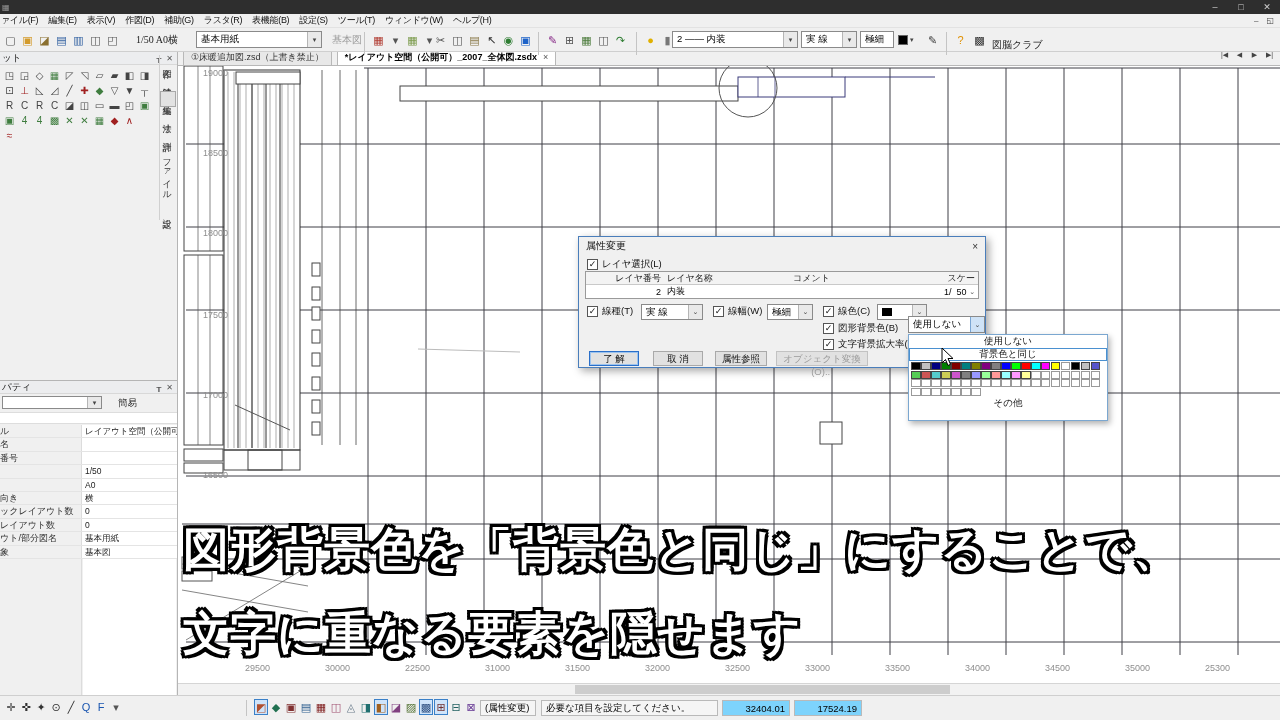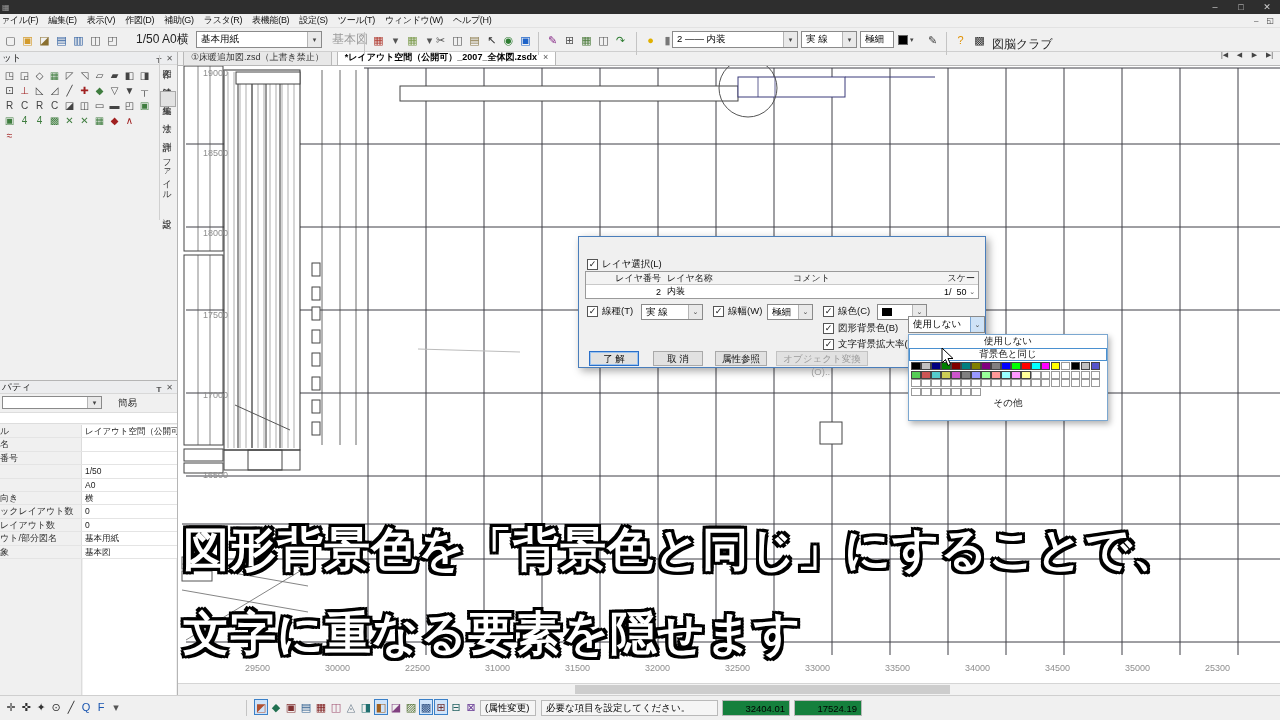--- a/index.html
+++ b/index.html
@@ -17,21 +17,21 @@
 #menu-items { display:flex; margin-left:-13px; }
 .menu-item { font-size:9px; padding:0 5px; letter-spacing:-0.3px; color:#111; white-space:nowrap; }
 #mdi-ctl { margin-left:auto; display:flex; gap:8px; padding-right:6px; font-size:8px; color:#444; }
 
 
 #toolbar { left:0; top:28px; width:1280px; height:24px; background:#f0f0f0; border-bottom:1px solid #cfcfcf; z-index:58; }
 #toolbar > div, #toolbar > span { position:absolute; top:0; height:23px; display:flex; align-items:center; }
 .ico { width:17px; height:16px; display:inline-flex; align-items:center; justify-content:center; font-size:11px; line-height:16px; }
 .ico.act { background:#cfe4fa; border:1px solid #3a80c8; }
 .sep-v { width:1px; height:16px; background:#c4c4c4; }
-.tlabel { font-size:12px; color:#222; white-space:nowrap; }
+.tlabel { font-size:10px; color:#222; white-space:nowrap;font-family:Liberation Serif, serif; }
 .tlabel.dim { color:#9a9a9a; }
 .combo { position:absolute; background:#fff; border:1px solid #8a8a8a; font-size:9.5px; display:flex; align-items:center; padding-left:4px; white-space:nowrap; overflow:hidden; }
 .combo .combo-arrow { position:absolute; right:0; top:0; bottom:0; width:14px; background:#e9e9e9; border-left:1px solid #b5b5b5; display:flex; align-items:center; justify-content:center; font-size:7px; color:#444; }
 .combo.hot .combo-arrow { background:#cfe3f7; border-left:1px solid #7aa6d4; }
 
 
 #tabrow { left:178px; top:52px; width:1102px; height:14px; background:#f0f0f0; border-bottom:1px solid #b8b8b8; display:flex; align-items:flex-end; z-index:5; }
 .doc-tab { font-size:9px; padding:1px 7px; border:1px solid #b8b8b8; border-bottom:none; margin-left:5px; white-space:nowrap; color:#333; background:#e8e8e8; }
 .doc-tab.active { background:#fff; font-weight:bold; color:#000; }
 .doc-tab .tab-close { margin-left:6px; color:#555; font-weight:normal; }
@@ -64,21 +64,21 @@
 #drawing { left:178px; top:66px; width:1102px; height:617px; background:#fff; z-index:1; }
 .ruler-label { position:absolute; font-size:9px; color:#8e8e8e; z-index:3; white-space:nowrap; }
 
 
 #hscroll { left:178px; top:683px; width:1102px; height:12px; background:#f2f2f2; border-top:1px solid #d5d5d5; z-index:4; }
 #hscroll-thumb { position:absolute; left:397px; top:1px; width:375px; height:9px; background:#cdcdcd; }
 #statusbar { left:0; top:695px; width:1280px; height:25px; background:#f0f0f0; border-top:1px solid #cfcfcf; z-index:60; }
 #statusbar .grp { position:absolute; top:3px; display:flex; align-items:center; gap:1px; }
 #statusbar .ico { width:14px; height:16px; font-size:11px; }
 .sunken { position:absolute; top:4px; height:16px; border:1px solid #b9b9b9; background:#f5f5f5; font-size:9.5px; display:flex; align-items:center; padding:0 4px; white-space:nowrap; overflow:hidden; }
-.sunken.num { background:#15803d; justify-content:flex-end; }
+.sunken.num { background:#7dd3fc; justify-content:flex-end; }
 
 
 #dialog { left:578px; top:236px; width:408px; height:132px; background:#f0f0f0; border:1px solid #4a7ebb; box-shadow:3px 3px 8px rgba(0,0,0,0.35); z-index:30; font-size:9.5px; }
 .dlg-title { height:18px; display:flex; align-items:center; padding:0 7px; font-size:10px; color:#111; }
 .dlg-close { margin-left:auto; font-size:10px; color:#333; }
 .dlg-row { position:absolute; display:flex; align-items:center; white-space:nowrap; color:#111; }
 .cb { display:inline-flex; width:11px; height:11px; background:#fff; border:1px solid #555; font-size:9px; line-height:9px; align-items:center; justify-content:center; color:#111; margin-right:4px; flex:none; }
 #dlg-table { position:absolute; left:6px; top:34px; width:394px; border:1px solid #9a9a9a; background:#fff; }
 .tr { display:flex; height:13px; font-size:9px; align-items:center; }
 .tr.head { background:#f3f3f3; border-bottom:1px solid #c9c9c9; color:#222; }
@@ -417,20 +417,24 @@
 <span class="ruler-label" style="left:645px;top:663px">32000</span>
 <span class="ruler-label" style="left:725px;top:663px">32500</span>
 <span class="ruler-label" style="left:805px;top:663px">33000</span>
 <span class="ruler-label" style="left:885px;top:663px">33500</span>
 <span class="ruler-label" style="left:965px;top:663px">34000</span>
 <span class="ruler-label" style="left:1045px;top:663px">34500</span>
 <span class="ruler-label" style="left:1125px;top:663px">35000</span>
 <span class="ruler-label" style="left:1205px;top:663px">25300</span>
 
 <div class="abs" id="dialog">
+  <div class="dlg-title">
+    <span>属性変更</span>
+    <span class="dlg-close">×</span>
+  </div>
   <div class="dlg-row" style="left:8px;top:21px">
     <span class="cb">✓</span>
     <span>レイヤ選択(L)</span>
   </div>
   <div id="dlg-table">
     <div class="tr head">
       <span class="td c1">レイヤ番号</span>
       <span class="td c2">レイヤ名称</span>
       <span class="td c3">コメント</span>
       <span class="td c4">スケー</span>

